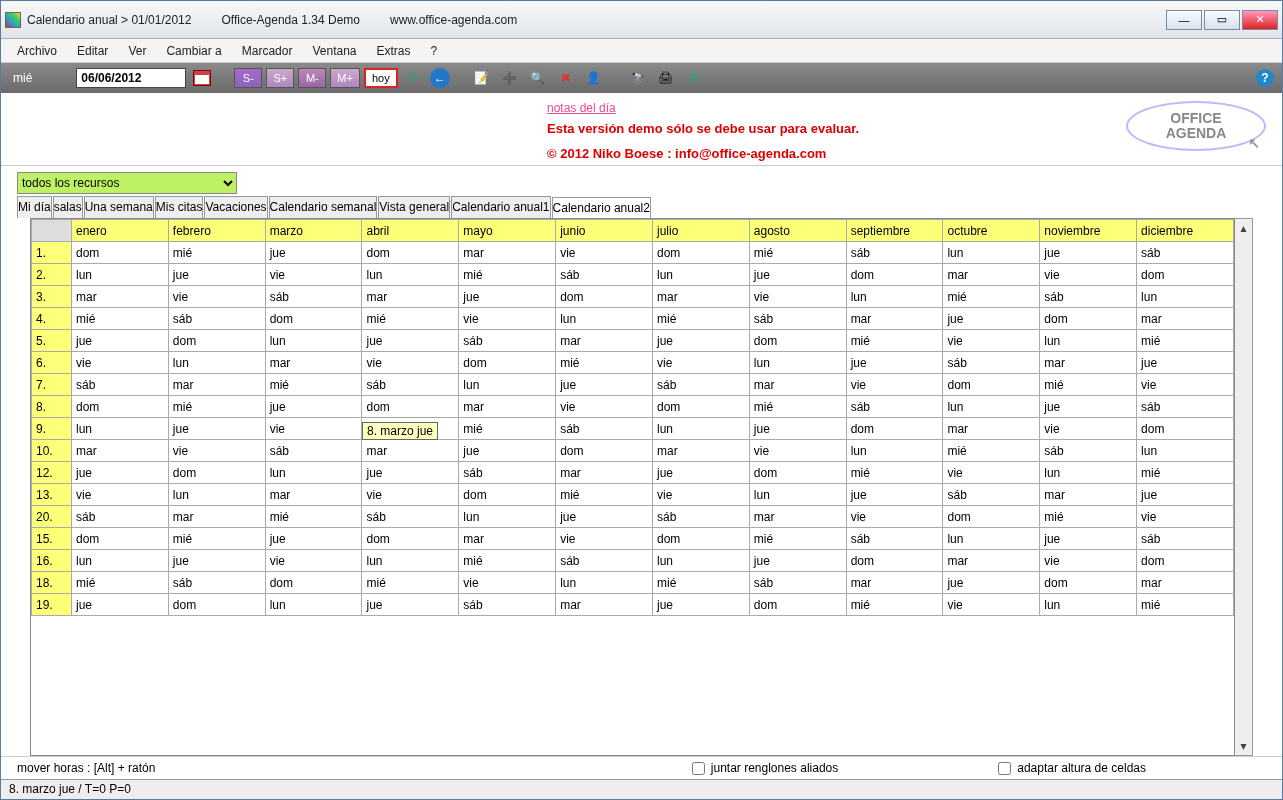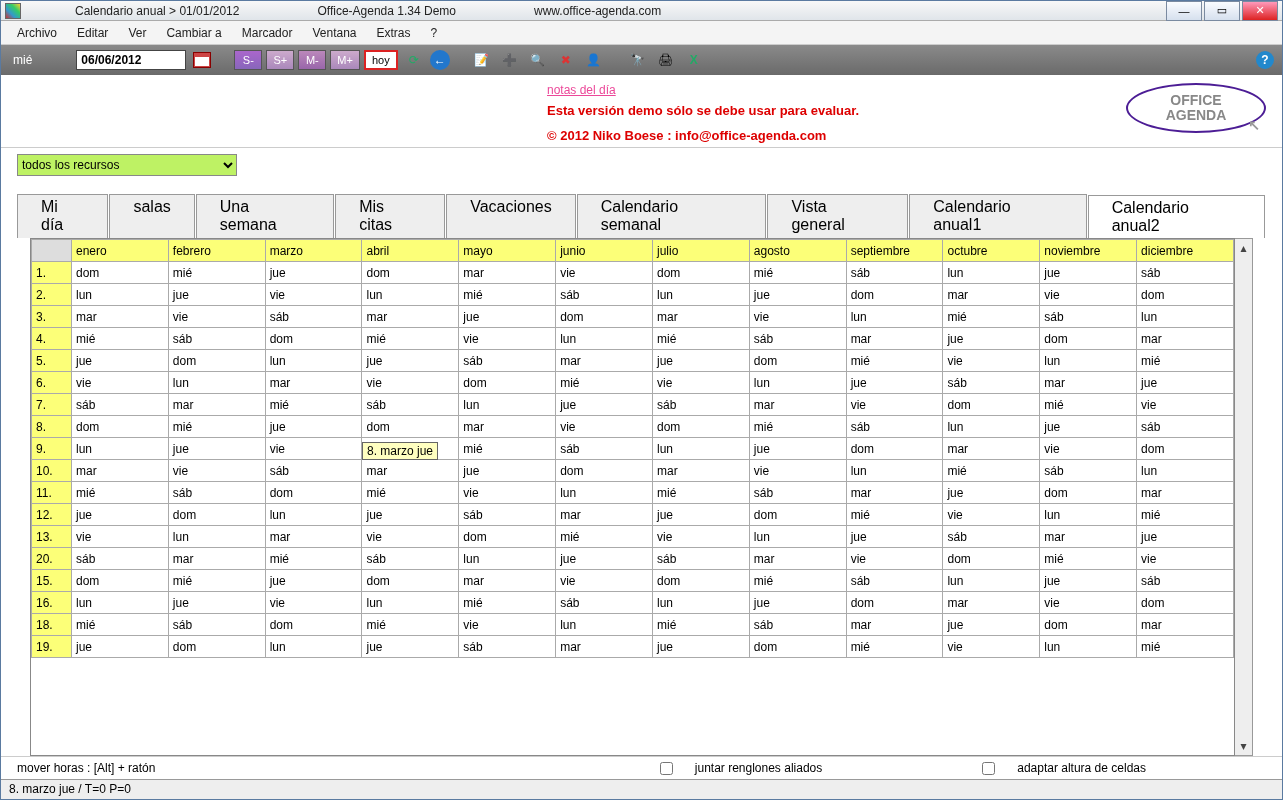--- a/index.html
+++ b/index.html
@@ -1,20 +1,20 @@
 <!DOCTYPE html>
 <html><head>
 <meta charset="utf-8">
 <style>
 * { box-sizing: border-box; margin: 0; padding: 0; }
 body { font-family: "Segoe UI", Tahoma, sans-serif; font-size: 12px; background: #fff; }
 
 .window { width: 1283px; height: 800px; border: 1px solid #5a7aa0; display: flex; flex-direction: column; background: #f0f0f0; }
 
-.titlebar { height: 20px; background: linear-gradient(#f8f8f8,#e0e5ea); display: flex; align-items: center; padding: 0 4px; border-bottom: 1px solid #aaa; gap: 48px; }
+.titlebar { height: 38px; background: linear-gradient(#f8f8f8,#e0e5ea); display: flex; align-items: center; padding: 0 4px; border-bottom: 1px solid #aaa; }
 .titlebar .icon { width: 16px; height: 16px; margin-right: 6px; background: linear-gradient(45deg,#c33,#39c,#3c6,#fc3); border: 1px solid #666; }
 .titlebar .title-text { flex: 0 0 auto; padding-right: 30px; color: #222; }
 .titlebar .winbtns { margin-left: auto; display: flex; }
 .titlebar .winbtn { width: 36px; height: 20px; border: 1px solid #7a8aa0; margin-left: 2px; display: flex; align-items: center; justify-content: center; background: linear-gradient(#fafcff,#d6e0ee); font-size: 11px; }
 .titlebar .winbtn.close { background: linear-gradient(#f9b,#d22); color: #fff; }
 
 .menubar { height: 24px; background: #f4f4f4; border-bottom: 1px solid #ccc; display: flex; align-items: center; padding: 0 8px; gap: 4px; }
 .menubar .menuitem { padding: 2px 8px; color: #222; cursor: default; }
 
 .toolbar { height: 30px; background: linear-gradient(#8a8a8a,#6a6a6a); display: flex; align-items: center; padding: 0 8px; gap: 4px; }
@@ -27,46 +27,46 @@
 .tb-iconbtn { width: 24px; height: 22px; display: flex; align-items: center; justify-content: center; cursor: pointer; }
 .tb-sep { width: 12px; }
 .tb-spacer { flex: 1; }
 .help-btn { width: 18px; height: 18px; border-radius: 50%; background: #28c; color: #fff; display: flex; align-items: center; justify-content: center; font-weight: bold; margin-left: auto; }
 
 .info-area { display: flex; padding: 8px 16px 4px 16px; background: #fff; border-bottom: 1px solid #ccc; }
 .info-left { flex: 1; }
 .notes-link { color: #ec4899; text-decoration: underline; }
 .demo-text { color: #d00; font-weight: bold; margin-top: 6px; font-size: 13px; }
 .copyright { color: #d00; font-weight: bold; margin-top: 10px; font-size: 13px; }
-.logo { width: 140px; height: 50px; border: 2px solid #4c1d95; border-radius: 50%; display: flex; flex-direction: column; align-items: center; justify-content: center; color: #888; font-weight: bold; font-size: 14px; line-height: 1.1; margin-left: 20px; position: relative; }
+.logo { width: 140px; height: 50px; border: 2px solid #c4b5fd; border-radius: 50%; display: flex; flex-direction: column; align-items: center; justify-content: center; color: #888; font-weight: bold; font-size: 14px; line-height: 1.1; margin-left: 20px; position: relative; }
 .logo::after { content: "↖"; position: absolute; bottom: -2px; right: 4px; color: #999; font-size: 14px; }
 
 .resource-bar { padding: 6px 16px 2px 16px; background: #fff; }
 .resource-select { width: 220px; height: 22px; background: #bef264; border: 1px solid #888; font-family: inherit; font-size: 12px; }
 
 .tabs { display: flex; padding: 0 16px; background: #fff; gap: 0; }
-.tab { padding: 3px 23px; border: 1px solid #999; border-bottom: none; background: #eee; font-size: 16px; margin-right: 1px; cursor: pointer; margin-top: 16px; }
+.tab { padding: 3px 0; border: 1px solid #999; border-bottom: none; background: #eee; font-size: 12px; margin-right: 1px; cursor: pointer; }
 .tab.active { background: #fff; font-weight: normal; border-bottom: 1px solid #fff; position: relative; top: 1px; }
 
 .grid-wrap { flex: 1; overflow: hidden; display: flex; padding: 0 29px; background: #fff; position: relative; }
 .grid { flex: 1; overflow: auto; border: 1px solid #888; }
 table.cal { border-collapse: collapse; width: 100%; table-layout: fixed; }
 table.cal th, table.cal td { border: 1px solid #aaa; padding: 2px 4px; height: 22px; text-align: left; font-weight: normal; font-size: 12px; white-space: nowrap; overflow: hidden; }
 table.cal th { background: #fcff78; }
 table.cal .rownum { background: #fcff78; width: 40px; }
 table.cal .corner { background: #ddd; width: 40px; }
 table.cal td { background: #fff; }
 .scroll-spacer { width: 18px; background: #eee; border: 1px solid #999; border-left: none; display: flex; flex-direction: column; }
 .scroll-up, .scroll-down { height: 18px; display: flex; align-items: center; justify-content: center; color: #444; }
 .scroll-track { flex: 1; }
 
 .tooltip { position: absolute; left: 361px; top: 204px; background: #ffffc0; border: 1px solid #666; padding: 1px 4px; font-size: 12px; z-index: 10; }
 
 .footer { padding: 4px 16px; background: #fff; border-top: 1px solid #ccc; display: flex; align-items: center; gap: 40px; }
-.footer label { display: flex; align-items: center; gap: 22px; }
+.footer label { display: flex; align-items: center; gap: 6px; }
 .statusbar { height: 20px; background: #eee; border-top: 1px solid #999; padding: 2px 8px; font-size: 12px; }
 
 .icon-cal { width: 18px; height: 16px; background: #c44; border: 1px solid #800; display: inline-block; position: relative; }
 .icon-cal::before { content: ""; position: absolute; top: 4px; left: 1px; right: 1px; bottom: 1px; background: #fff; }
 </style>
 </head>
 <body>
 
 <div class="window">
   <div class="titlebar">
@@ -313,35 +313,20 @@
               <td>jue</td>
               <td>dom</td>
               <td>mar</td>
               <td>vie</td>
               <td>lun</td>
               <td>mié</td>
               <td>sáb</td>
               <td>lun</td>
             </tr>
             <tr>
-              <td class="rownum">11.</td>
-              <td>mié</td>
-              <td>sáb</td>
-              <td>dom</td>
-              <td>mié</td>
-              <td>vie</td>
-              <td>lun</td>
-              <td>mié</td>
-              <td>sáb</td>
-              <td>mar</td>
-              <td>jue</td>
-              <td>dom</td>
-              <td>mar</td>
-            </tr>
-            <tr>
               <td class="rownum">12.</td>
               <td>jue</td>
               <td>dom</td>
               <td>lun</td>
               <td>jue</td>
               <td>sáb</td>
               <td>mar</td>
               <td>jue</td>
               <td>dom</td>
               <td>mié</td>

